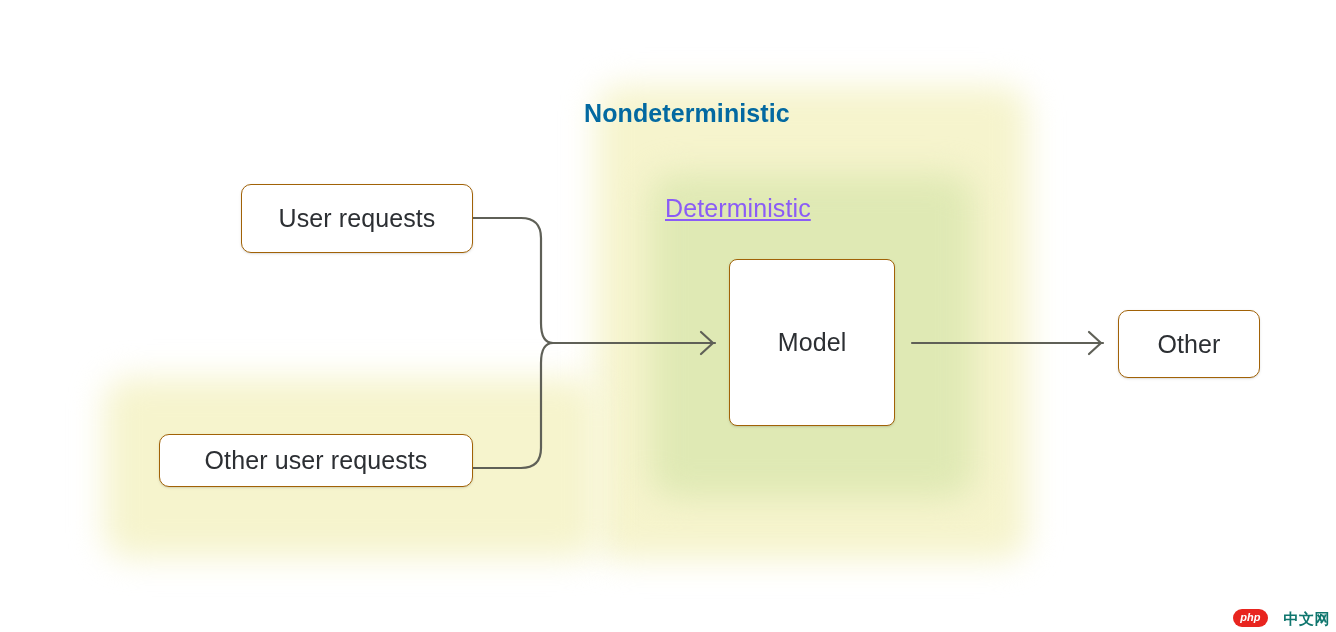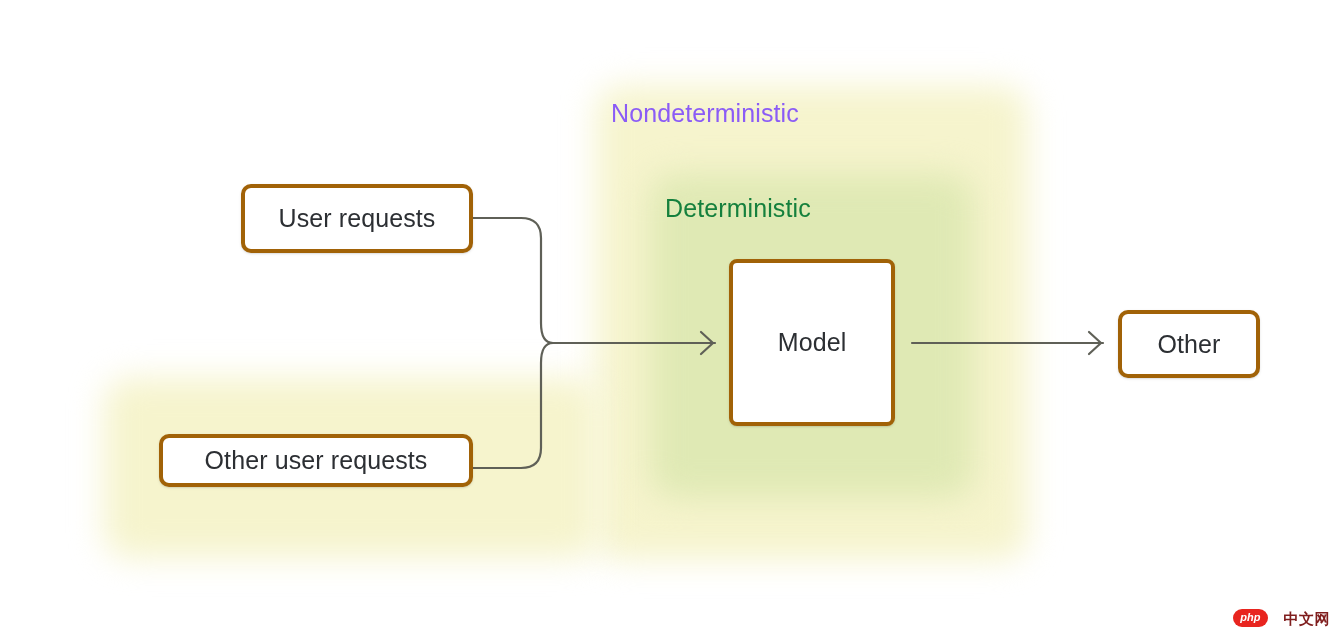--- a/index.html
+++ b/index.html
@@ -50,45 +50,47 @@
 
   
   .region-label {
     position: absolute;
     font-size: 25px;
     line-height: 1;
     letter-spacing: 0.1px;
     white-space: nowrap;
   }
   .label-nondeterministic {
-    left: 611px;
+    left: 584px;
     top: 101px;
-    color: #8b5cf6;
+    color: #0369a1;
+    font-weight: bold;
   }
   .label-deterministic {
     left: 665px;
     top: 196px;
-    color: #15803d;
+    color: #8b5cf6;
+    text-decoration: underline;
   }
 
   
   .wires {
     position: absolute;
     left: 0;
     top: 0;
     width: 1336px;
     height: 632px;
   }
 
   
   .node {
     position: absolute;
     box-sizing: border-box;
     background: #ffffff;
-    border: 4px solid #a16207;
+    border: 1px solid #a16207;
     border-radius: 10px;
     box-shadow: 0 1px 3px rgba(0, 0, 0, 0.10), 0 1px 1px rgba(0, 0, 0, 0.05);
     display: flex;
     align-items: center;
     justify-content: center;
     color: #2c2f33;
     font-size: 25px;
     letter-spacing: 0.1px;
     white-space: nowrap;
   }
@@ -135,21 +137,21 @@
     background: #e8251f;
     color: #ffffff;
     font-size: 11px;
     font-weight: bold;
     font-style: italic;
     line-height: 1;
     padding: 3px 7px 4px 7px;
     border-radius: 9px;
   }
   .watermark-text {
-    color: #7f1d1d;
+    color: #0f766e;
     font-size: 15px;
     font-weight: bold;
     line-height: 1;
     letter-spacing: 0.5px;
     text-align: center;
   }
 </style>
 </head>
 <body>
 

